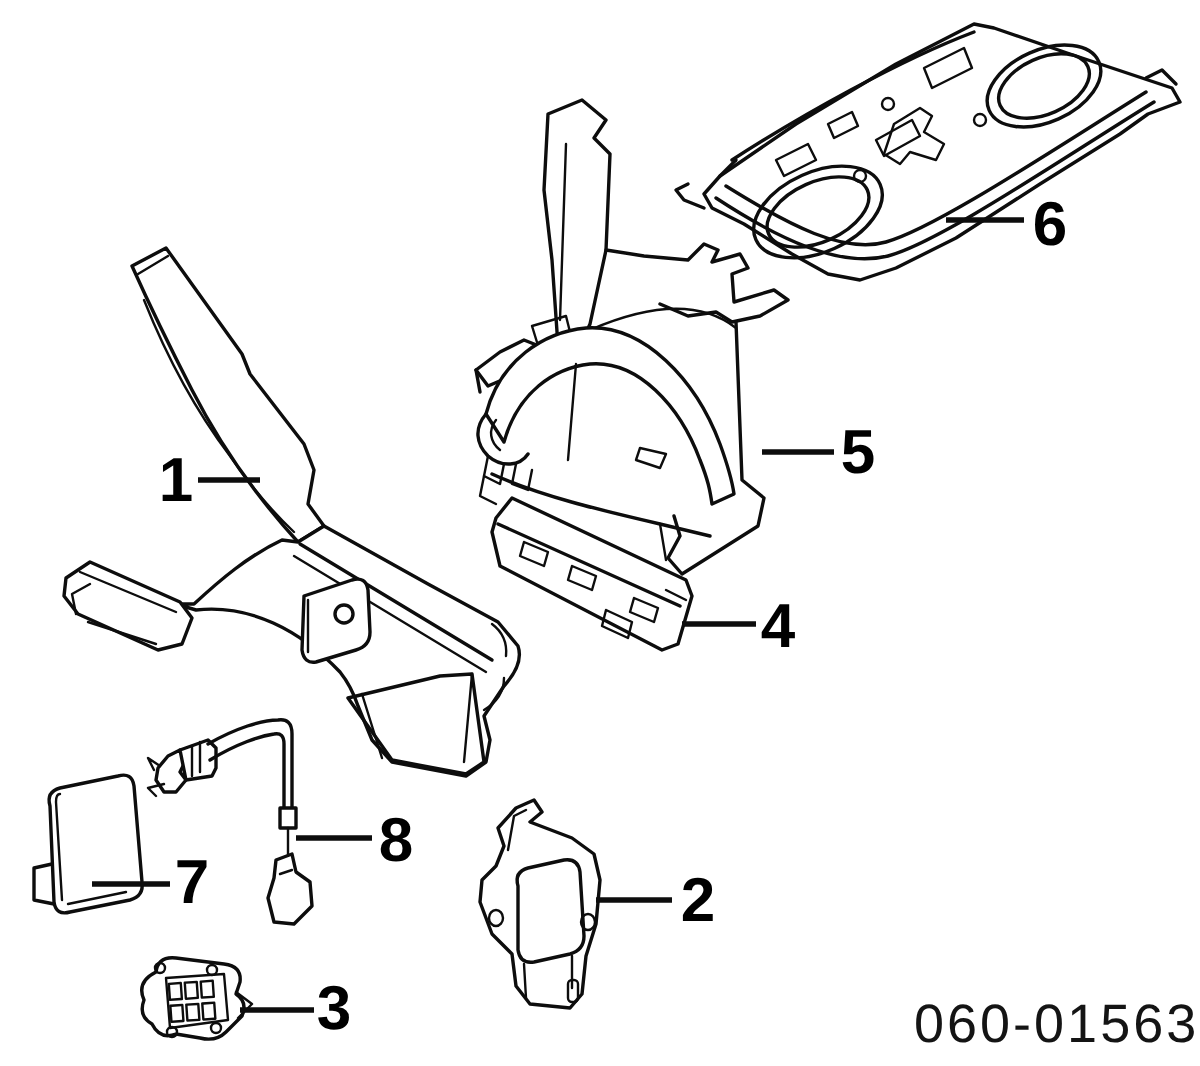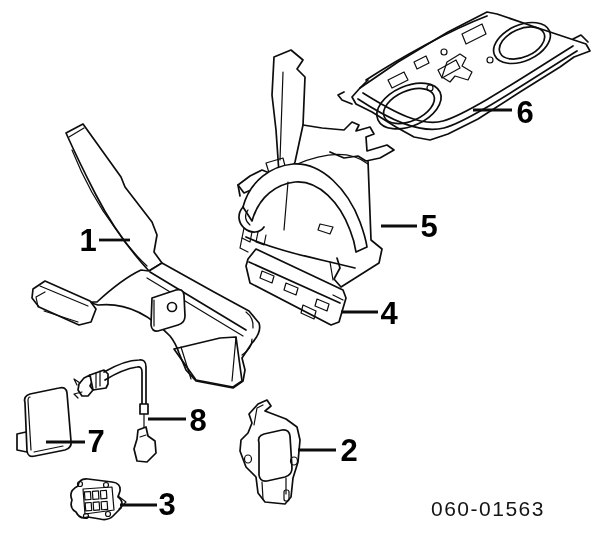--- a/index.html
+++ b/index.html
@@ -11,22 +11,22 @@
   .ln{fill:none;stroke:#0d0d0d;stroke-width:1.7;stroke-linecap:round;stroke-linejoin:round;}
   .thin{stroke-width:1.2;}
   .wfill{fill:#ffffff;}
   .ldr{fill:none;stroke:#0d0d0d;stroke-width:2.8;stroke-linecap:butt;}
   .callout{
     position:absolute;transform:translate(-50%,-50%);
     font-weight:700;font-size:31px;line-height:1;color:#000;
     font-family:"Liberation Sans",sans-serif;user-select:none;
   }
   .code{
-    position:absolute;left:431px;top:497px;
-    font-size:21px;font-weight:400;letter-spacing:1.5px;color:#141414;
+    position:absolute;left:457px;top:497px;
+    font-size:27px;font-weight:400;letter-spacing:1.5px;color:#141414;
     font-family:"Liberation Sans",sans-serif;
   }
 </style>
 </head>
 <body>
 
 <div class="stage">
 
   <svg width="600" height="533" viewBox="0 0 600 533">
 

